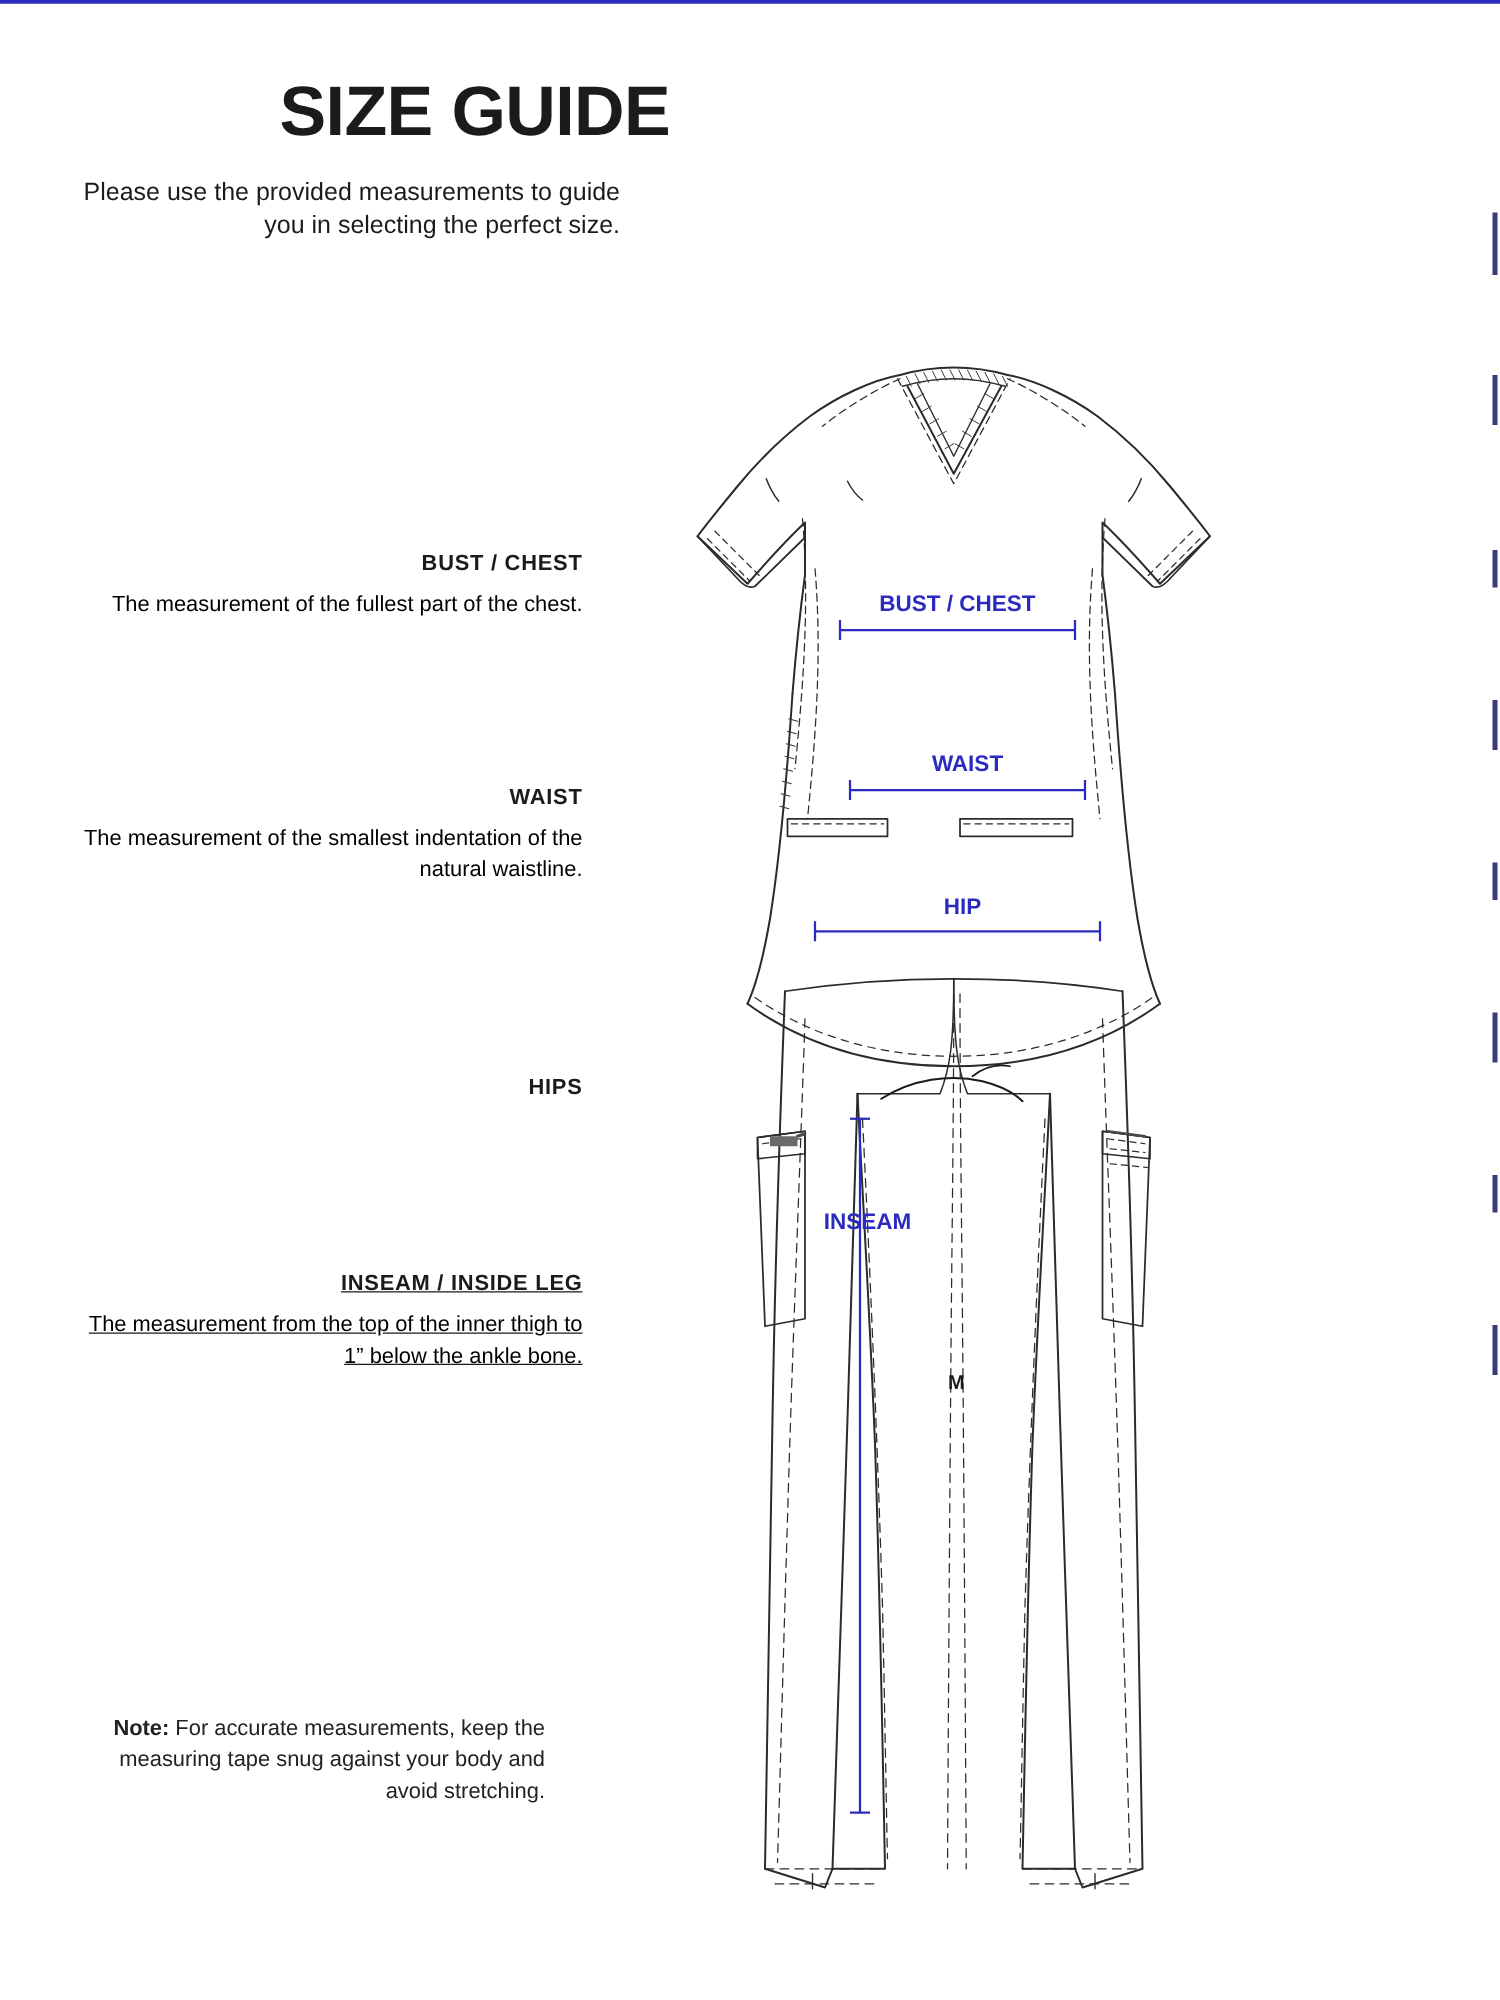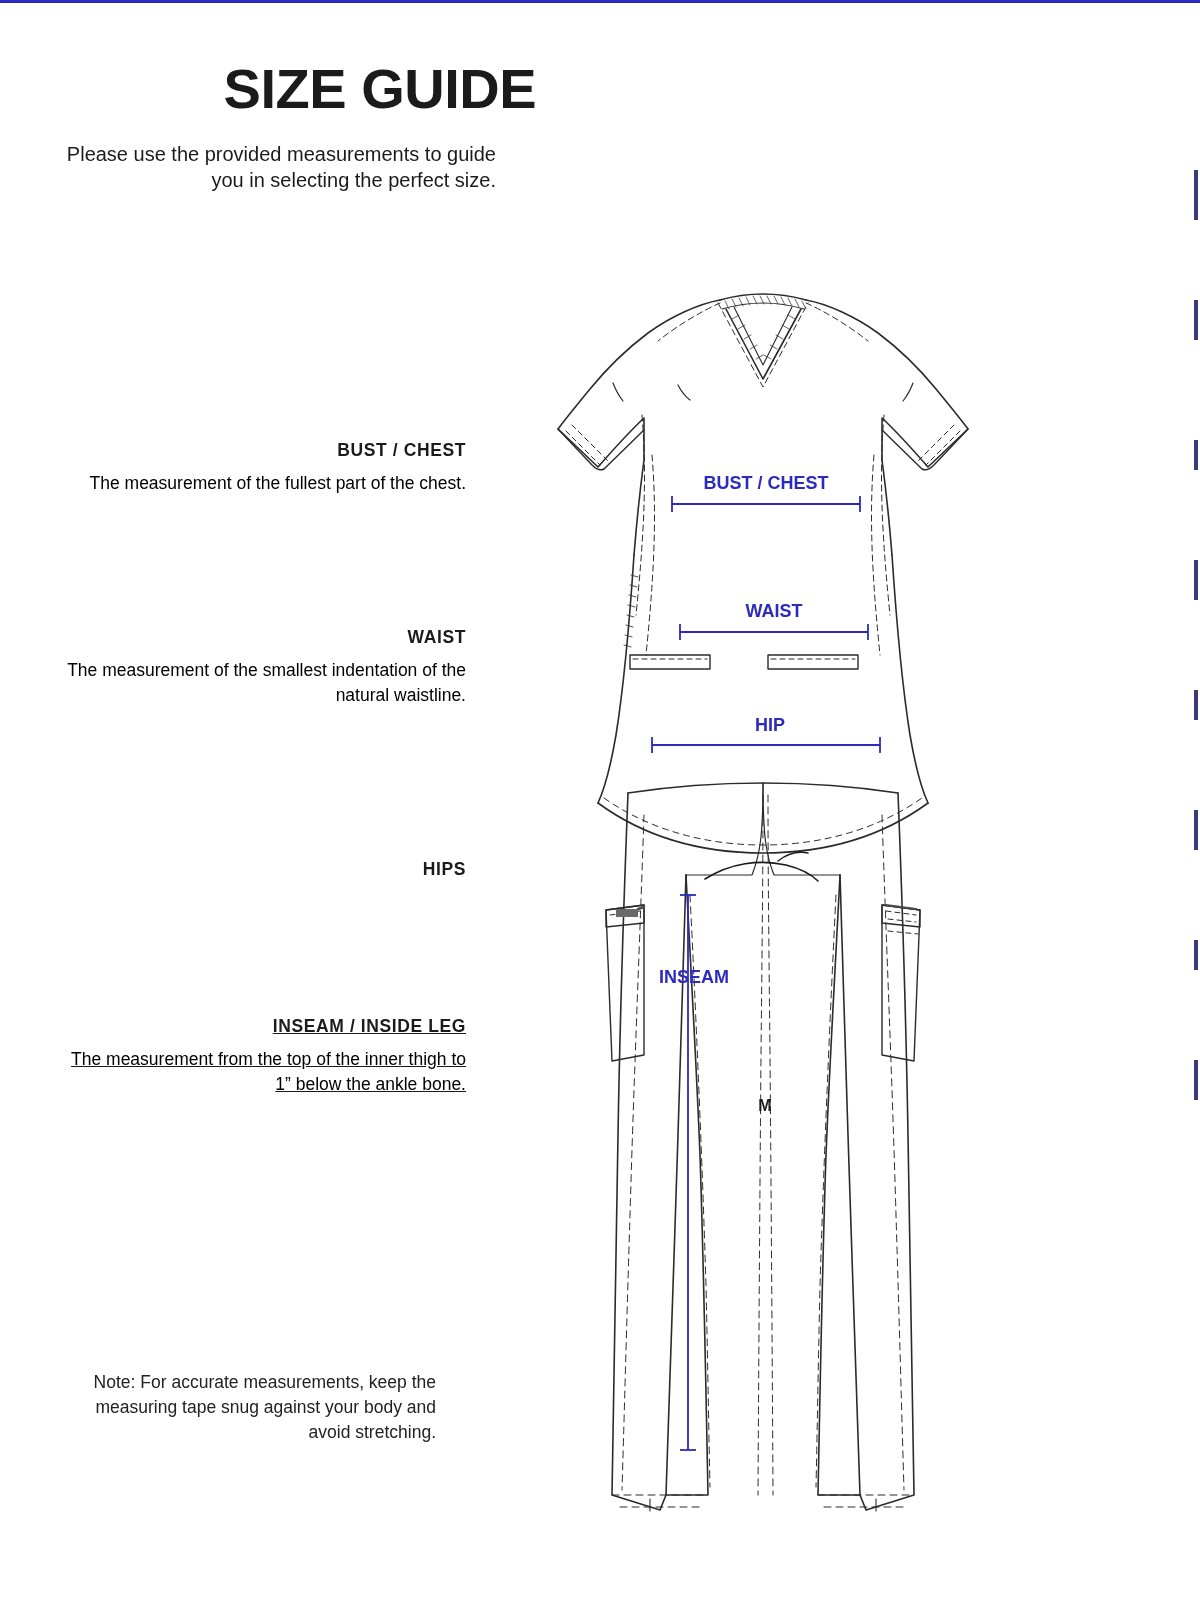--- a/index.html
+++ b/index.html
@@ -73,21 +73,21 @@
   .sec-inseam { top: 1016px; text-decoration: underline; }
   .note {
     position: absolute;
     left: 66px;
     top: 1370px;
     width: 370px;
     font-size: 17.5px;
     line-height: 1.42;
     color: #222;
   }
-  .note b { font-weight: 400; }
+  .note b { font-weight: 700; }
 
   .figure {
     position: absolute;
     left: 520px;
     top: 255px;
     width: 520px;
     height: 1290px;
   }
   .figure svg { display: block; }
 

